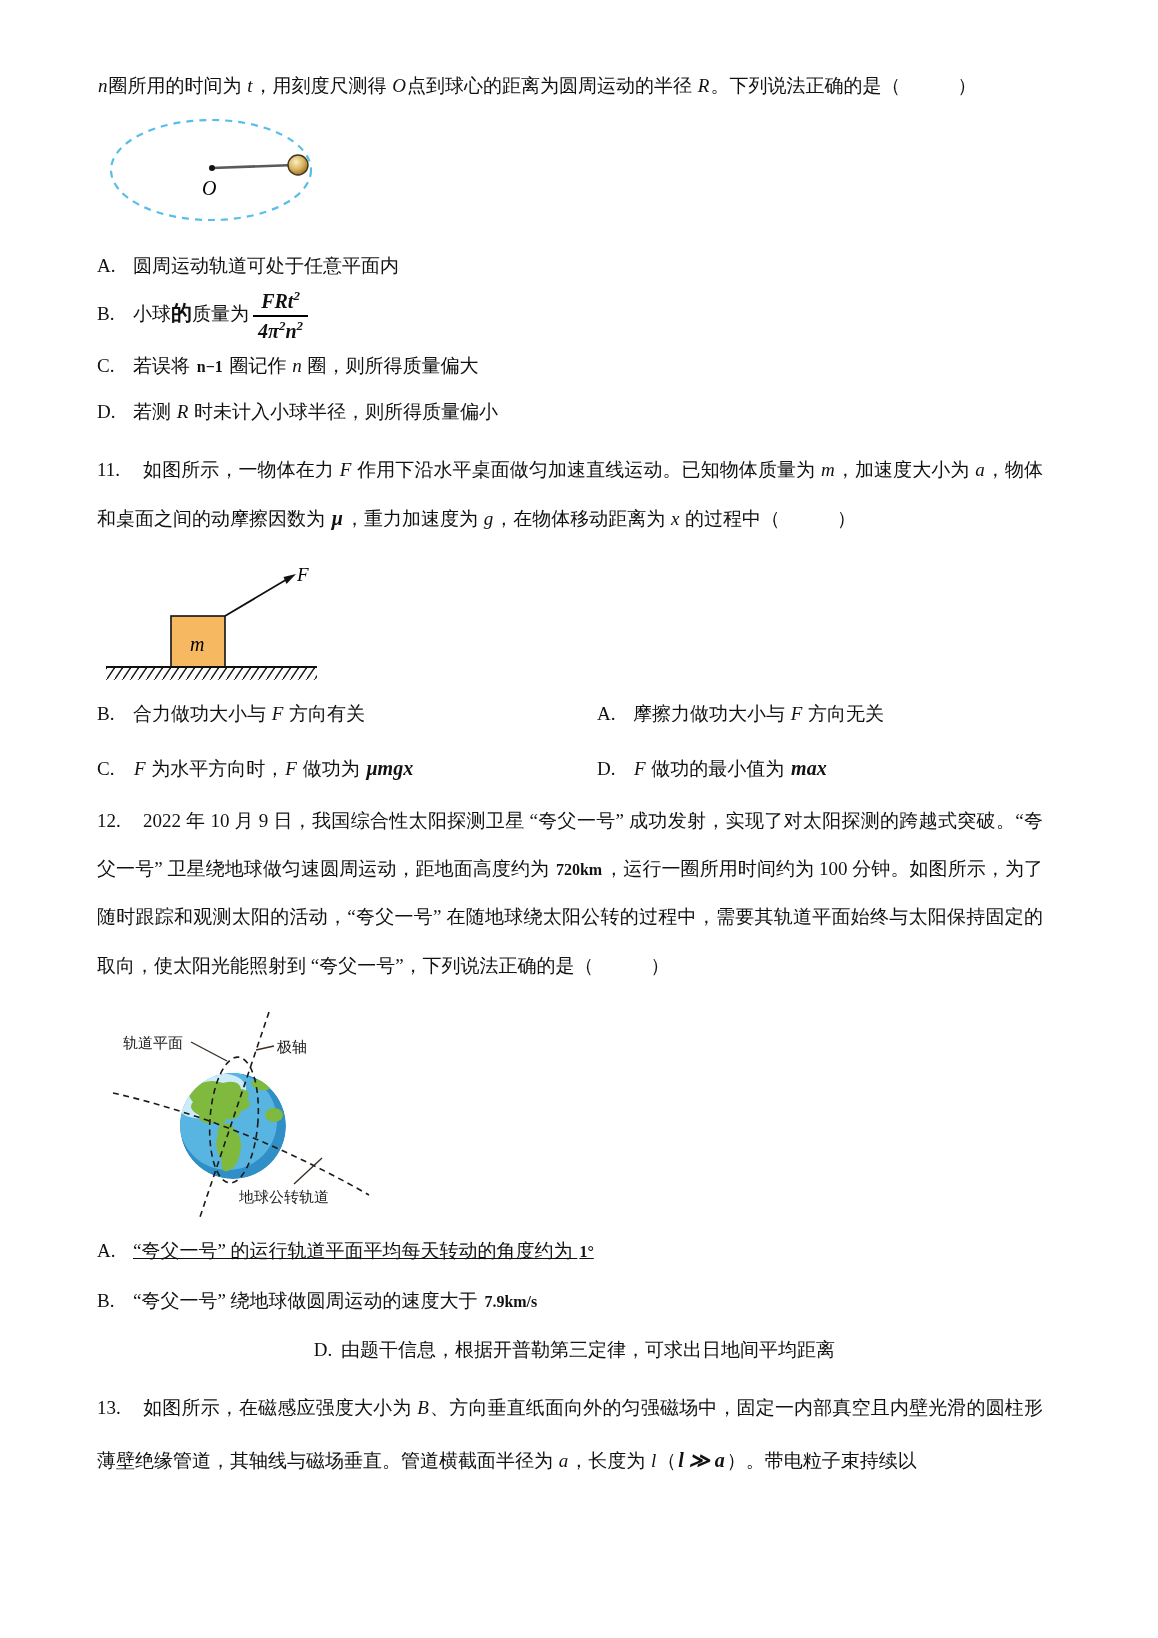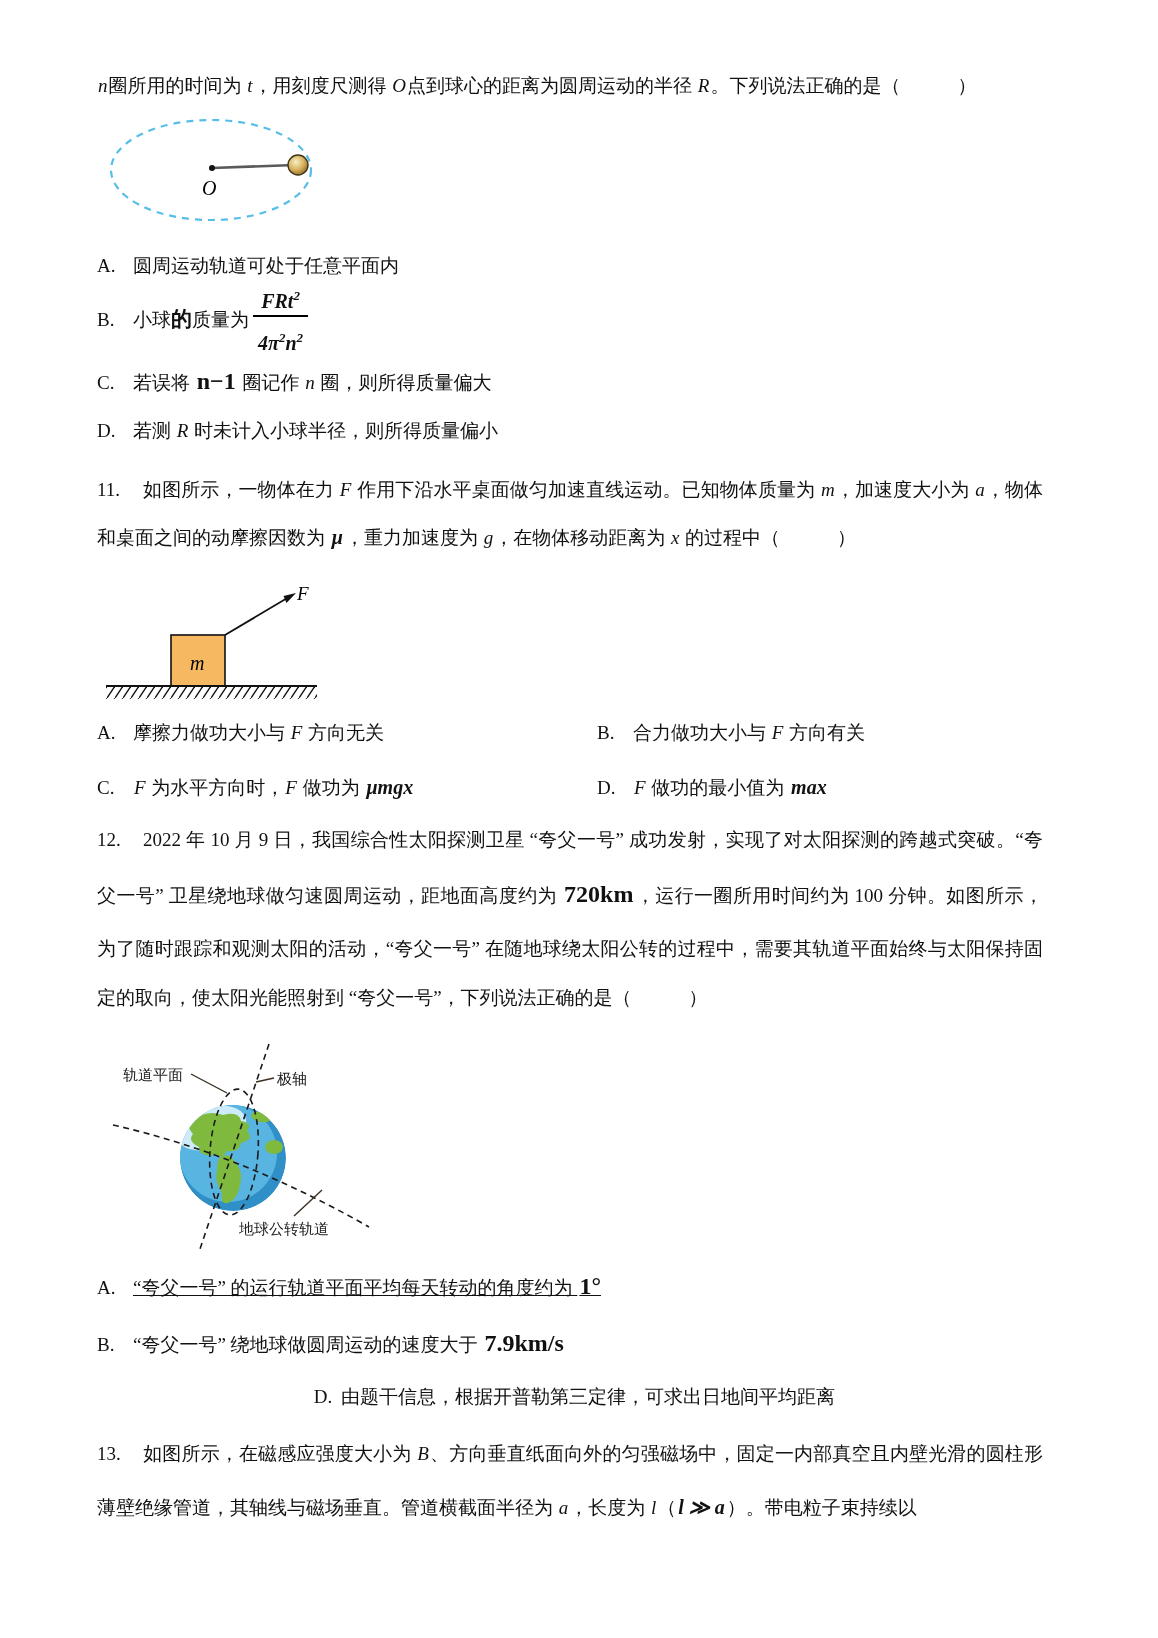--- a/index.html
+++ b/index.html
@@ -6,26 +6,26 @@
   body{width:1158px;height:1638px;position:relative;
        font-family:"Liberation Serif","DejaVu Serif",serif;color:#111;}
   .content{position:absolute;left:97px;top:72px;width:946px;font-size:19px;}
   .stem{line-height:2.45;text-align:justify;}
   .tight{line-height:1.5;}
   .qnum{display:inline-block;min-width:46px;}
   .opt{margin-top:18px;line-height:1.45;}
   .optlabel{display:inline-block;min-width:36px;}
   .var{font-style:italic;font-family:"Liberation Serif",serif;padding:0 1px;}
   .fx{font-weight:bold;font-style:italic;font-size:20px;padding:0 2px;}
-  .fb{font-weight:bold;font-size:24px;padding:0 2px;}
+  .fb{font-weight:bold;font-size:16px;padding:0 2px;}
   .cnb{font-weight:bold;font-size:21px;}
   .frac{display:inline-block;vertical-align:middle;text-align:center;
         font-weight:bold;font-style:italic;font-size:20px;line-height:1.15;margin:0 4px;}
   .frac .num{display:block;padding:0 5px 2px 5px;}
-  .frac .den{display:block;border-top:2px solid #000;padding:14px 5px 0 5px;}
+  .frac .den{display:block;border-top:2px solid #000;padding:2px 5px 0 5px;}
   sup{font-size:13px;}
   .opts2{display:grid;grid-template-columns:500px auto;row-gap:26px;margin-top:12px;}
   .opts2 .opt{margin-top:0;}
   figure{margin:0;}
   .fig1{margin:14px 0 4px 2px;}
   .fig2{margin:4px 0 0 2px;}
   .fig3{margin:6px 0 0 6px;}
   svg text{font-family:"Liberation Serif","DejaVu Serif",serif;}
   svg .figlabel{font-size:15px;fill:#222;}
 </style>
@@ -87,24 +87,24 @@
       <text x="198" y="34" font-size="19" font-style="italic">F</text>
       <rect x="72" y="69" width="54" height="51" fill="#F6B860" stroke="#111" stroke-width="1.6"></rect>
       <text x="91" y="104" font-size="20" font-style="italic">m</text>
       <line x1="7" y1="120" x2="218" y2="120" stroke="#111" stroke-width="1.8"></line>
       <rect x="7" y="120.8" width="211" height="12" fill="url(#hatch)"></rect>
     </svg>
   </figure>
 
   <div class="opts2">
     <div class="opt">
-      <span class="optlabel">A.</span><span>摩擦力做功大小与 </span><span class="var">F</span><span> 方向无关</span>
+      <span class="optlabel">B.</span><span>合力做功大小与 </span><span class="var">F</span><span> 方向有关</span>
     </div>
     <div class="opt">
-      <span class="optlabel">B.</span><span>合力做功大小与 </span><span class="var">F</span><span> 方向有关</span>
+      <span class="optlabel">A.</span><span>摩擦力做功大小与 </span><span class="var">F</span><span> 方向无关</span>
     </div>
     <div class="opt">
       <span class="optlabel">C.</span><span class="var">F</span><span> 为水平方向时，</span><span class="var">F</span><span> 做功为 </span><span class="fx">μmgx</span>
     </div>
     <div class="opt">
       <span class="optlabel">D.</span><span class="var">F</span><span> 做功的最小值为 </span><span class="fx">max</span>
     </div>
   </div>
 
   <div class="stem" style="margin-top:14px;line-height:2.55;">

